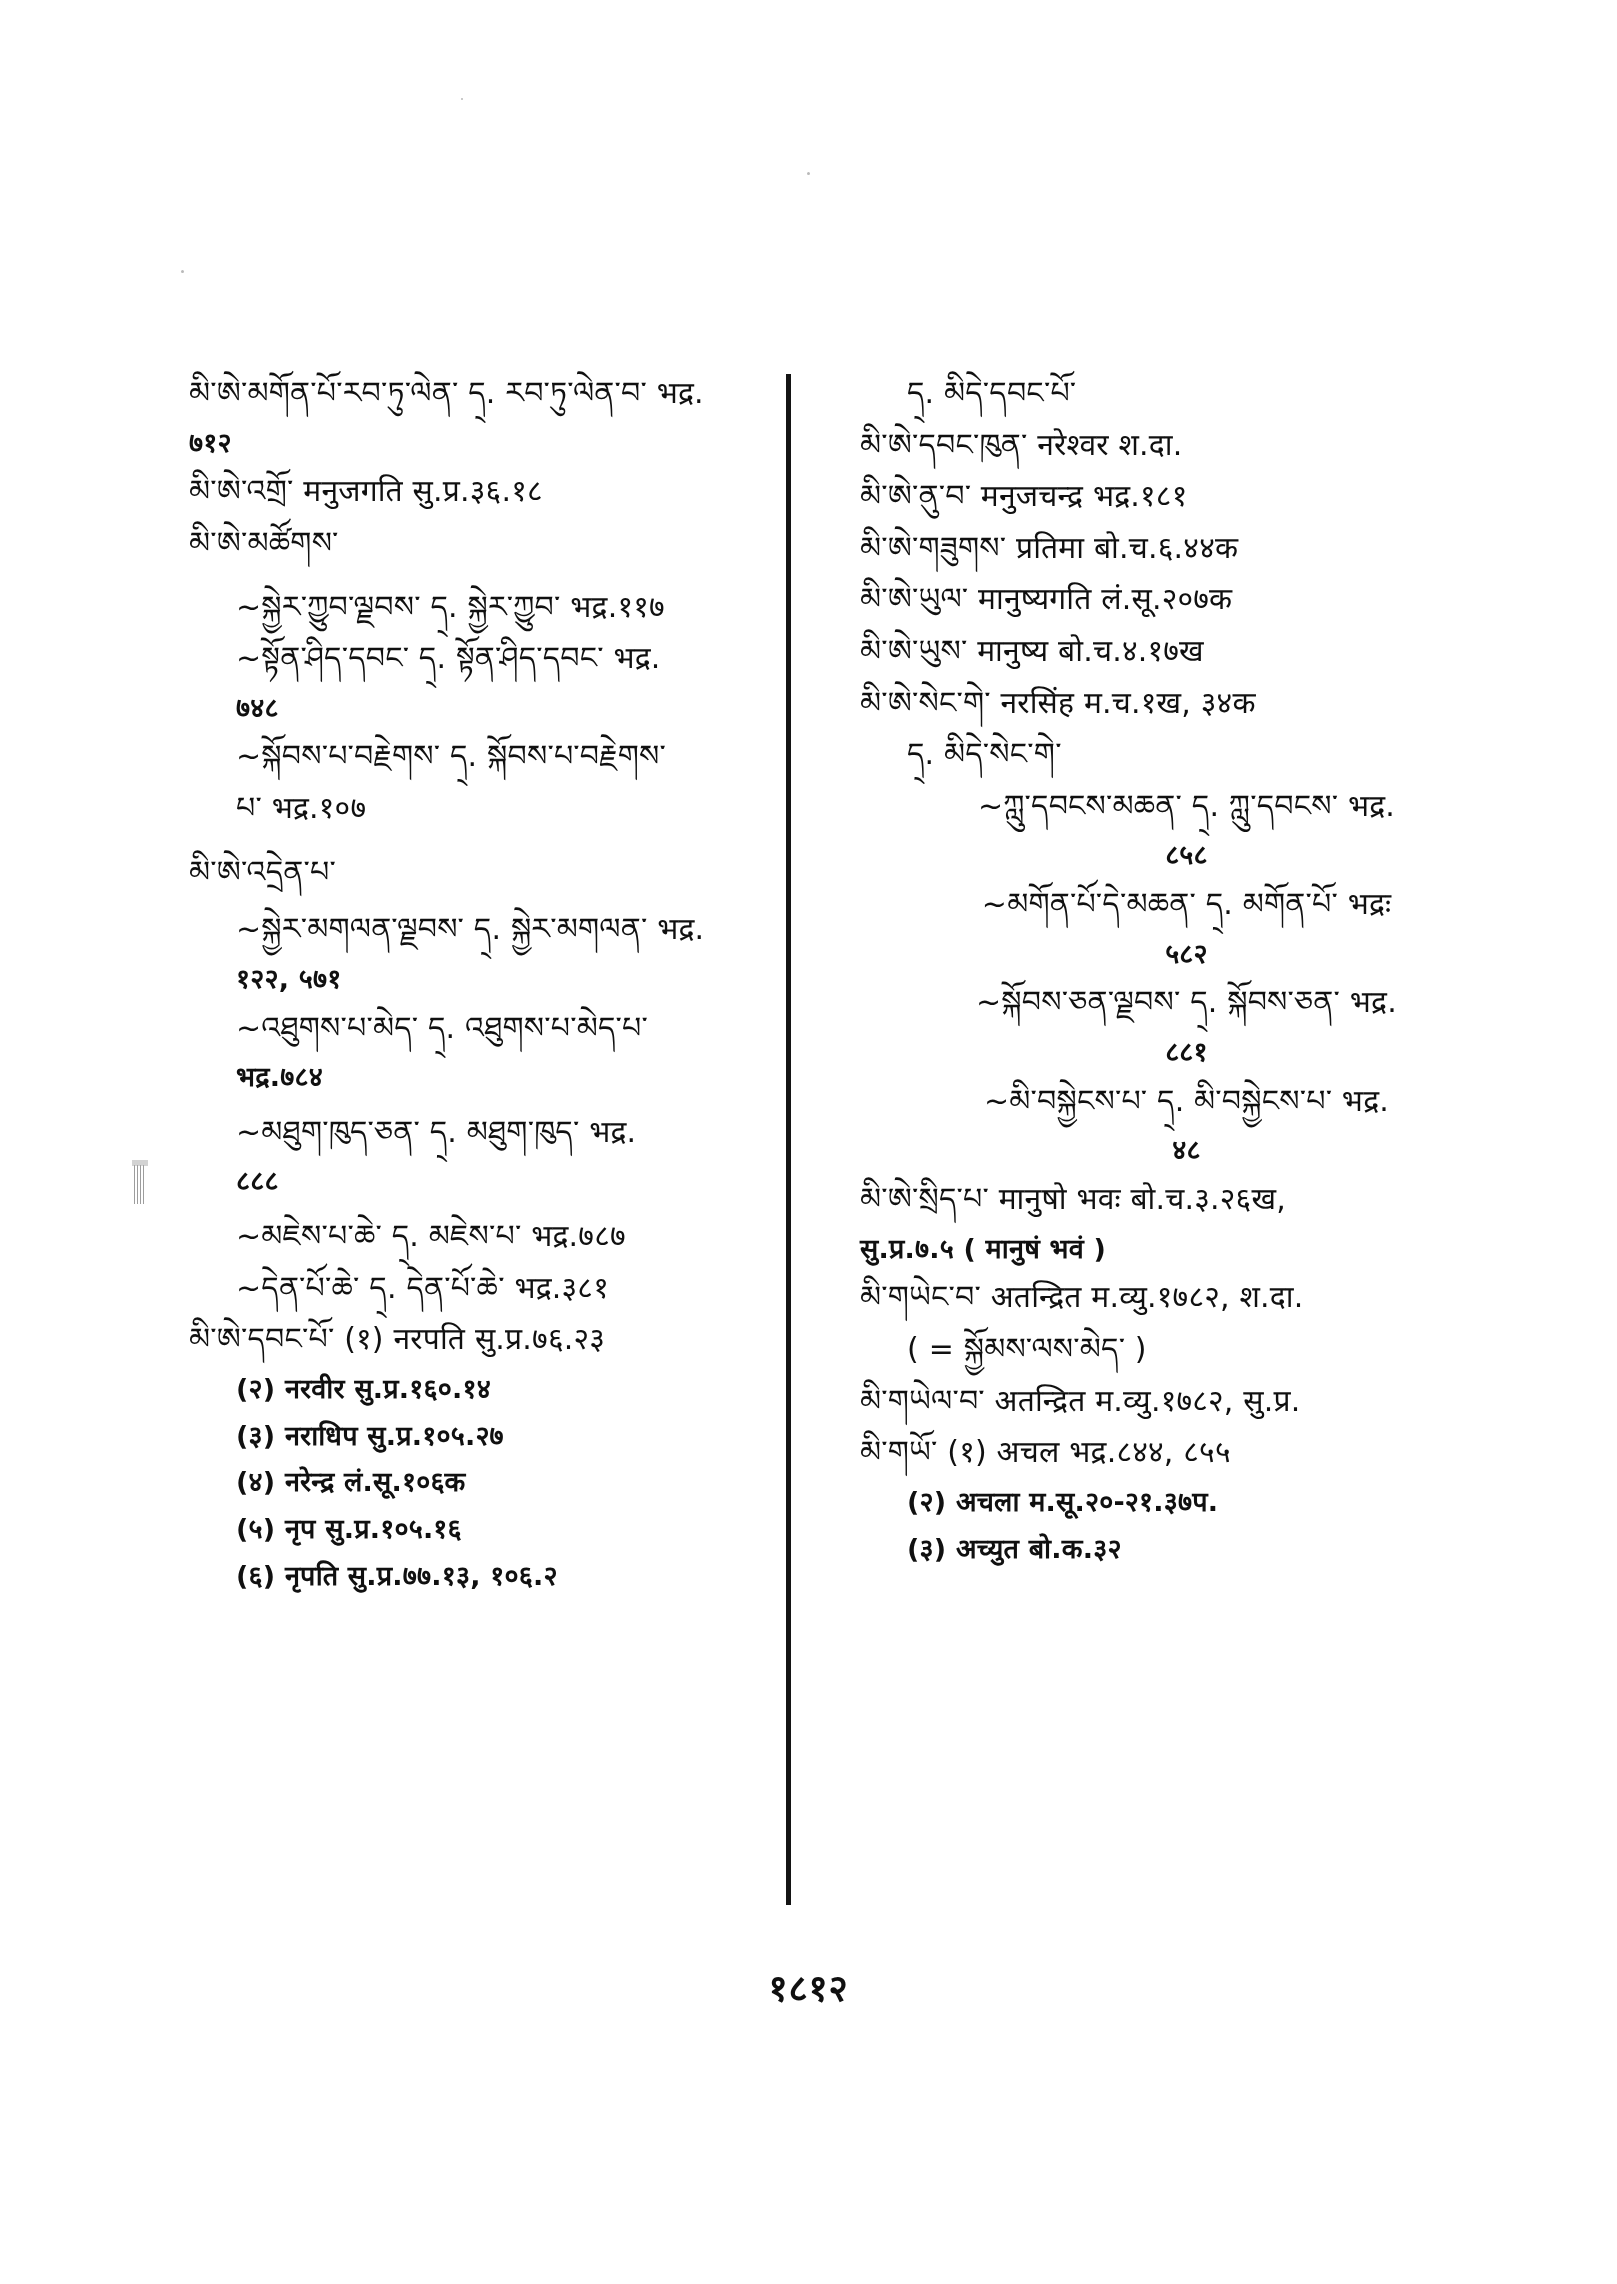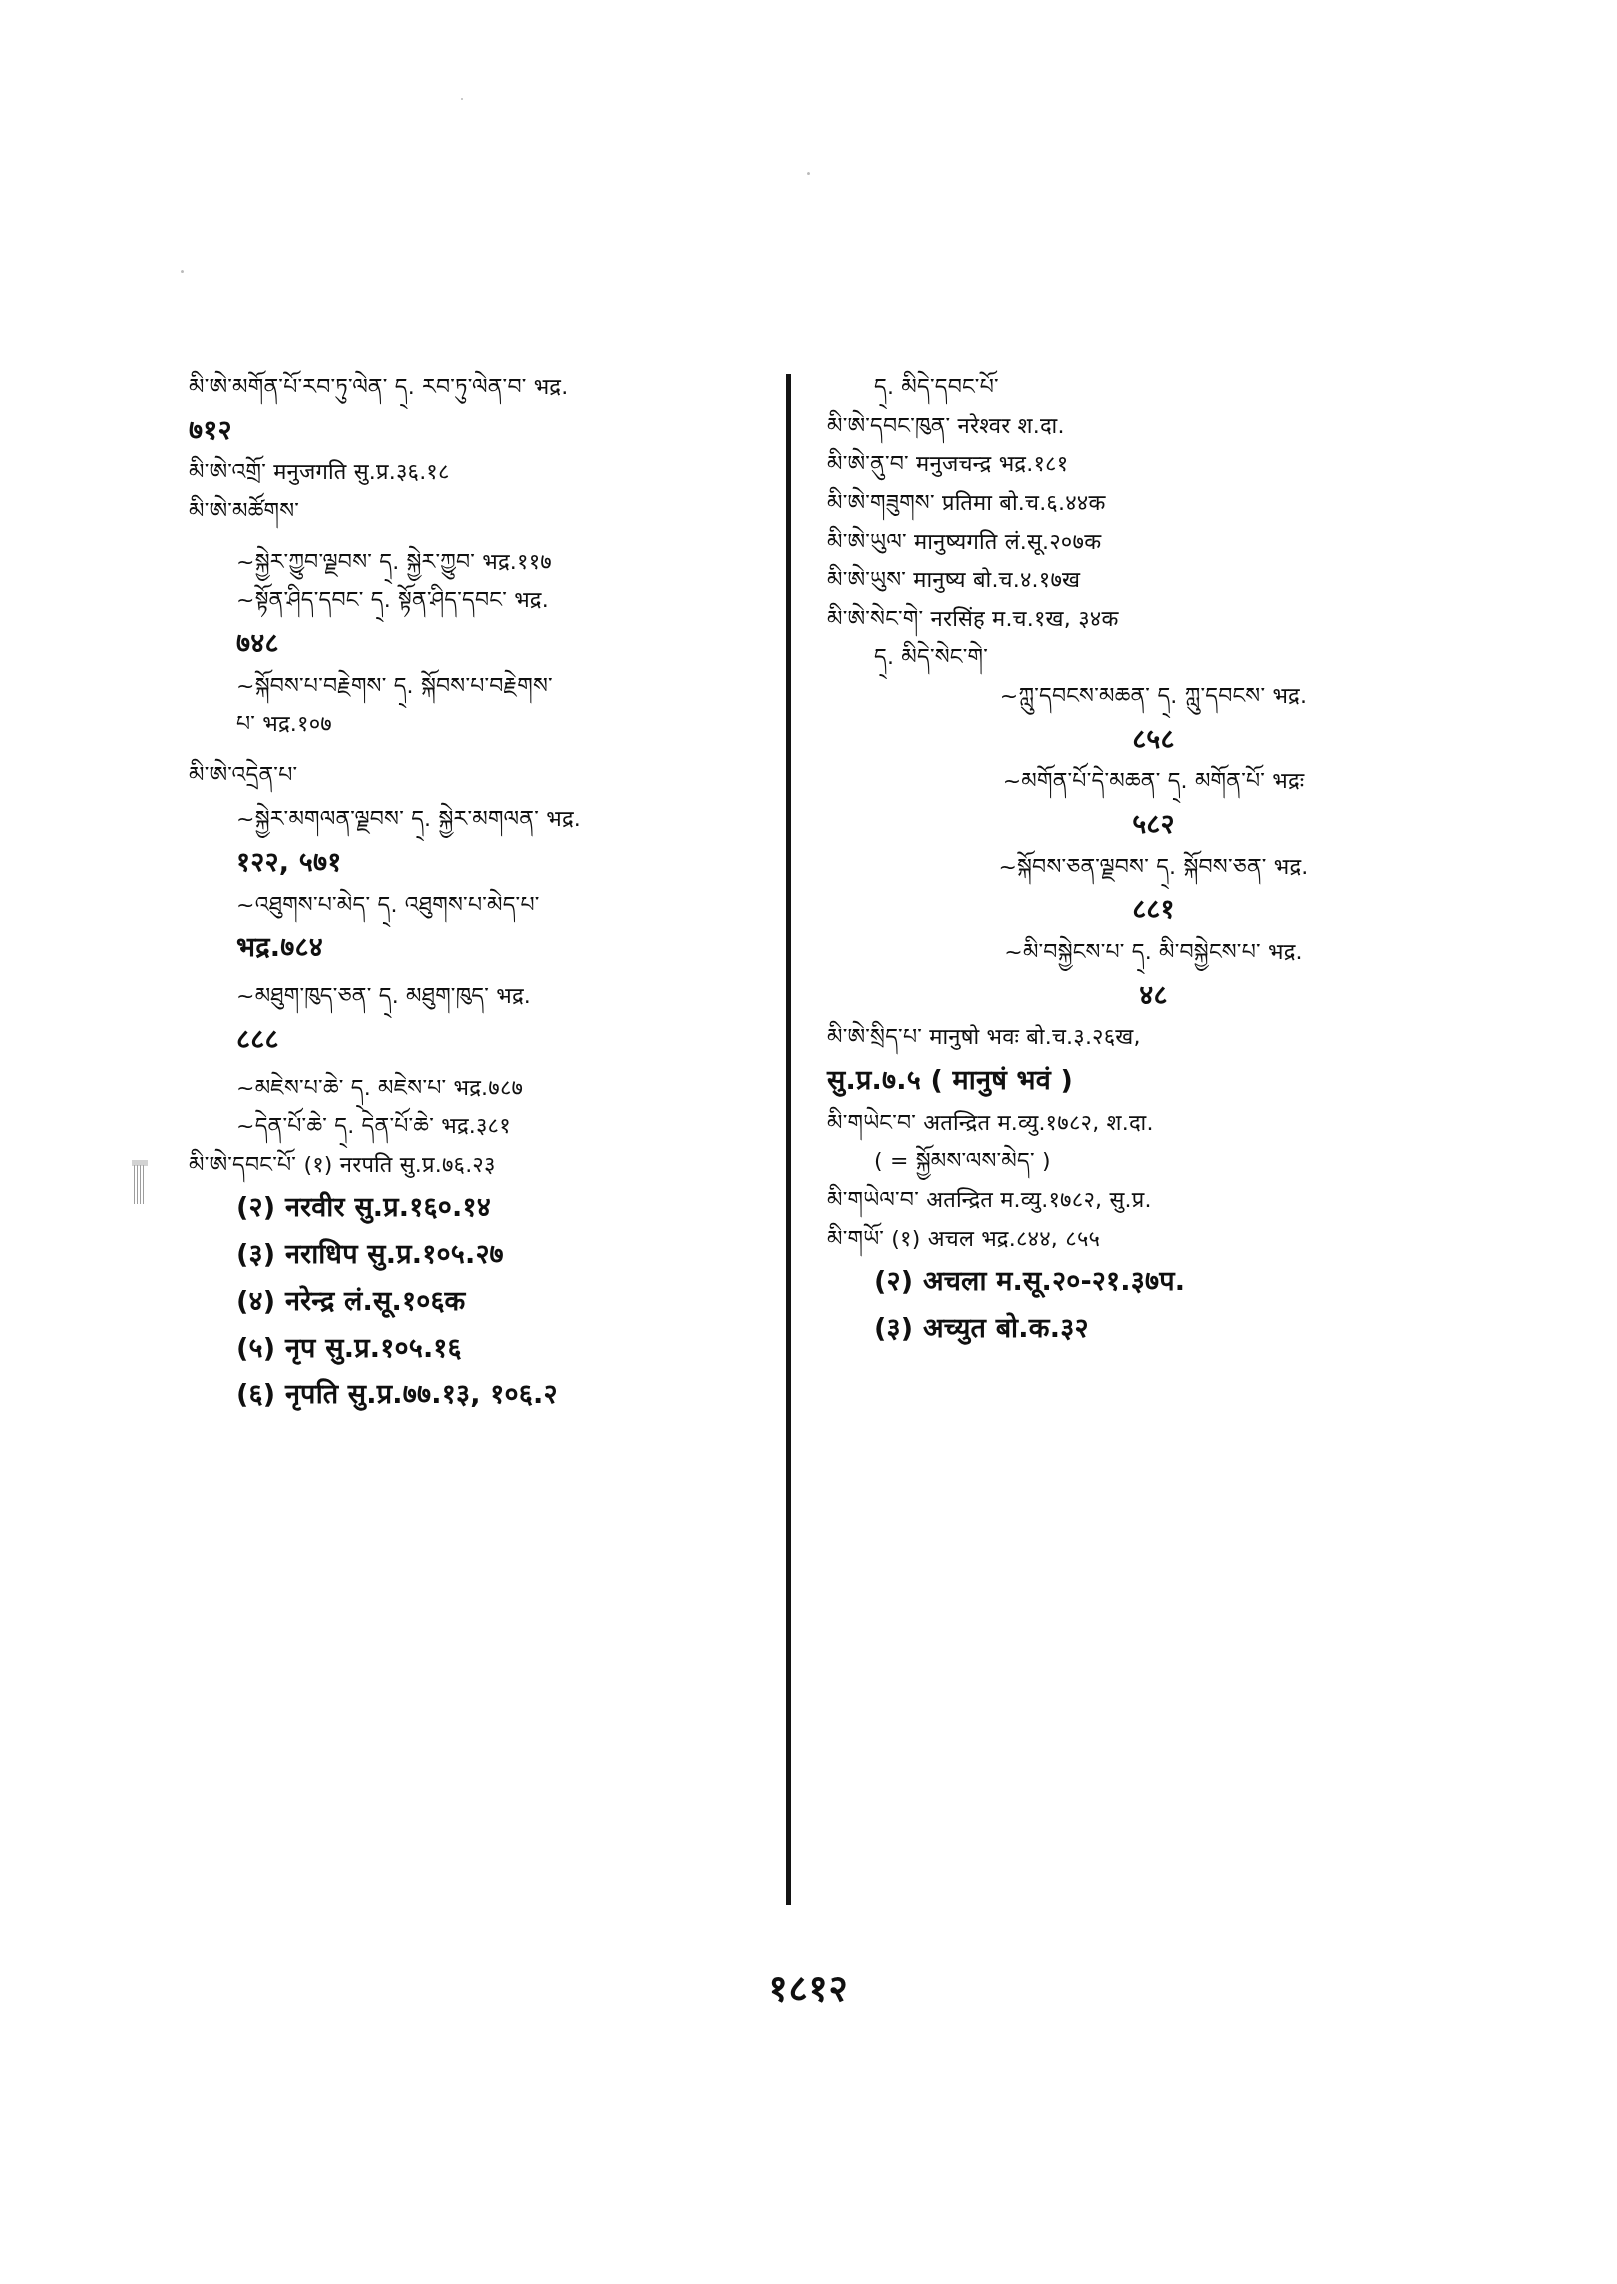--- a/index.html
+++ b/index.html
@@ -46,40 +46,40 @@
     top: 369px;
     width: 1252px;
     height: 1561px;
   }
   .col {
     position: absolute;
     top: 0;
     width: 581px;
   }
   .col-left { left: 0; }
-  .col-right { left: 638px; }
+  .col-right { left: 671px; }
 
   .divider {
     position: absolute;
     left: 786px;
     top: 374px;
     width: 5.3px;
     height: 1531px;
     background: #141414;
   }
 
   .entry {
     margin: 0 0 3px 0;
     font-size: 22.6px;
     line-height: 1.62;
     letter-spacing: 0.2px;
   }
   .tib {
     font-family: "DejaVu Sans", sans-serif;
-    font-size: 22px;
+    font-size: 30px;
   }
   .dev {
     font-family: "DejaVu Sans", sans-serif;
     font-weight: bold;
     font-size: 27px;
   }
   .sub1 { padding-left: 47px; }
   .sub2 { padding-left: 72px; text-align: center; }
   .gap { height: 12px; }
   .small-gap { height: 6px; }

